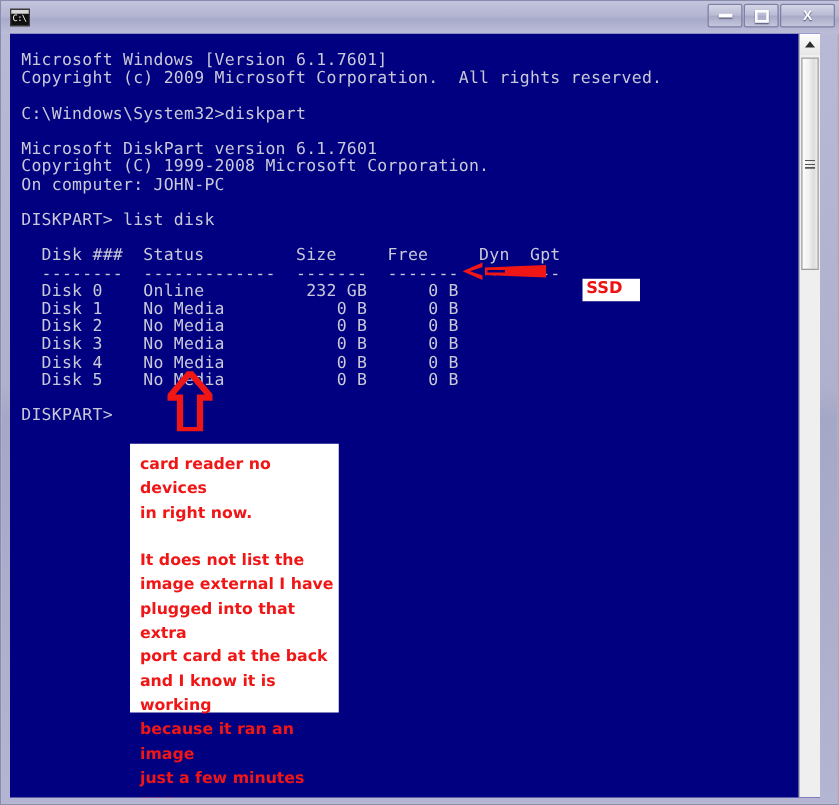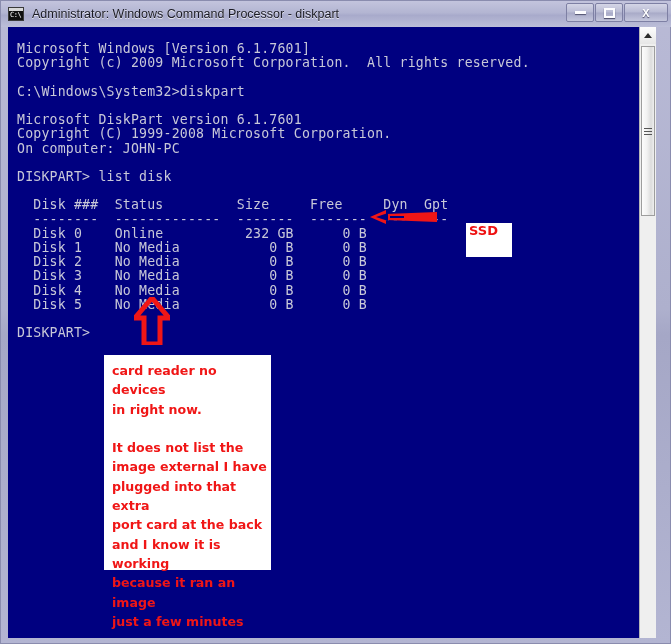--- a/index.html
+++ b/index.html
@@ -172,21 +172,21 @@
   
   .anno-box {
     position: absolute;
     background: #ffffff;
     box-sizing: border-box;
   }
   #ssd-box {
     left: 458px;
     top: 196px;
     width: 46px;
-    height: 34px;
+    height: 18px;
     padding: 1px 3px;
   }
   #ssd-label {
     font-family: "DejaVu Sans", sans-serif;
     font-size: 13px;
     font-weight: bold;
     color: #ee1111;
     line-height: 14px;
   }
   #note-box {
@@ -225,21 +225,20 @@
 </head>
 <body>
 
 <div id="window">
 
   <div id="titlebar">
     <div id="app-icon">
       <div class="bar"></div>
       <div class="prompt">C:\</div>
     </div>
-    <div id="title-text">Administrator: Windows Command Processor - diskpart</div>
 
     <div id="window-buttons">
       <div class="winbtn">
         <span class="glyph-min"></span>
       </div>
       <div class="winbtn">
         <span class="glyph-max"></span>
       </div>
       <div class="winbtn close">
         <span>X</span>

